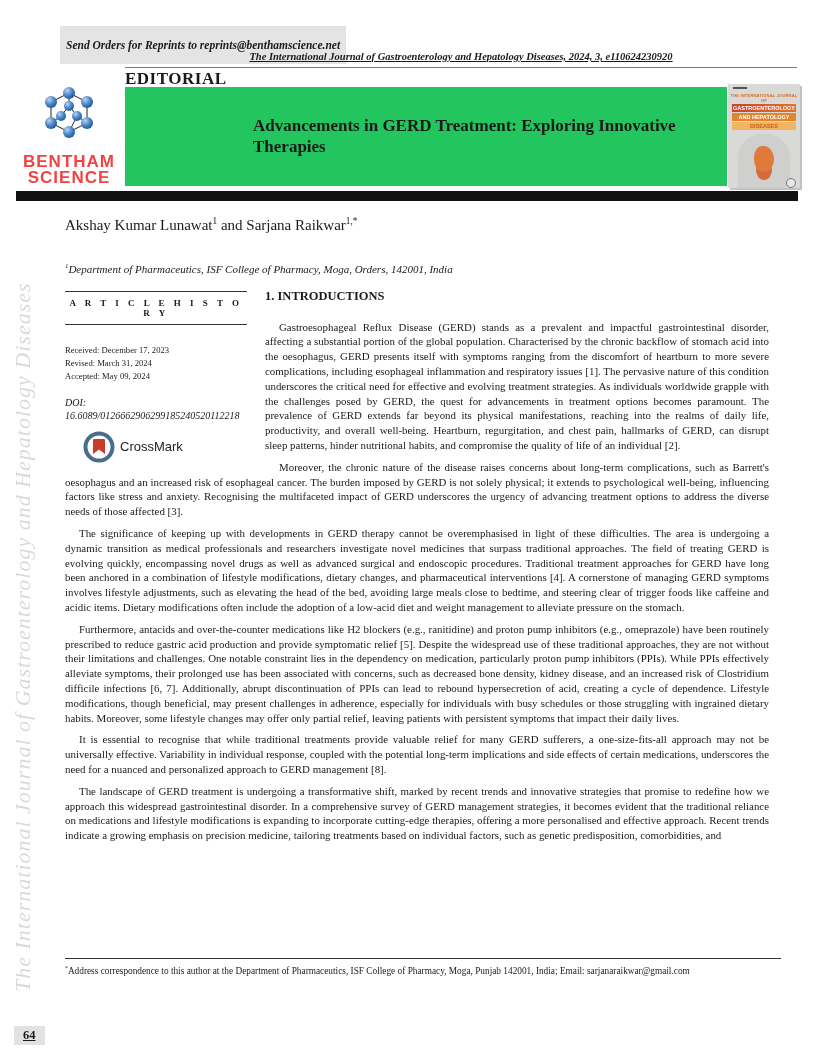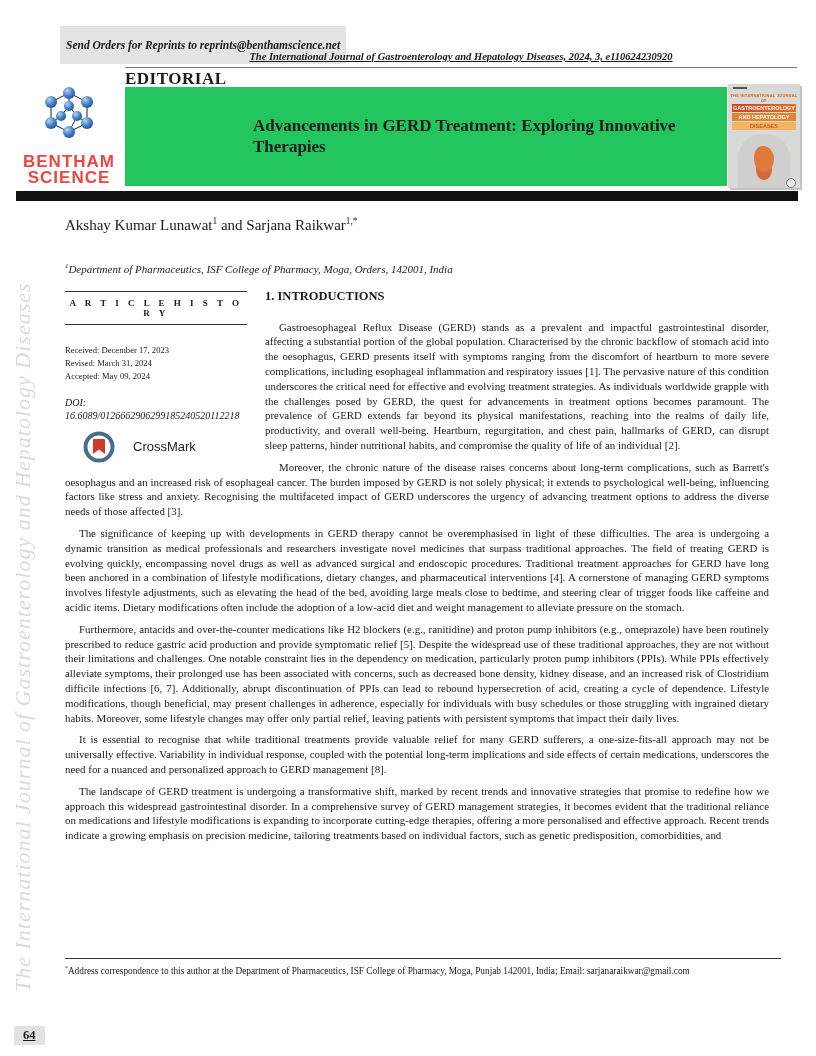--- a/index.html
+++ b/index.html
@@ -55,21 +55,21 @@
   .content{position:absolute;left:65px;top:216px;width:716px;height:740px;overflow:hidden;}
   .authors{font-size:15px;margin:0 0 4px 0;}
   sup{font-size:.62em;}
   .affiliation{font-style:italic;font-size:11px;margin:28px 0 14px 0;}
 
   .history-box{float:left;width:182px;margin:2px 18px 8px 0;}
   .history-head{border-top:1.5px solid #333;border-bottom:1.5px solid #333;text-align:center;
                 font-weight:bold;font-size:9px;letter-spacing:3.5px;padding:6px 0;}
   .history-dates{margin-top:19px;font-size:8.6px;line-height:1.55;}
   .history-doi{margin-top:12px;font-size:10px;font-style:italic;line-height:1.3;word-break:break-all;}
-  .crossmark{margin:9px 0 0 18px;display:flex;align-items:center;gap:18px;text-align:right;}
+  .crossmark{margin:9px 0 0 18px;display:flex;align-items:center;gap:5px;text-align:right;}
   .crossmark-label{font-size:13px;color:#222;font-family:"Liberation Sans",sans-serif;}
 
   .section-heading{font-weight:bold;font-size:12.5px;margin:0 0 16px 0;}
   .content p.body-par{font-size:10.9px;line-height:14.8px;text-align:justify;
                       text-indent:14px;margin:0 12px 7px 0;}
 
   
   .footnote{position:absolute;left:65px;top:958px;width:716px;border-top:1px solid #333;
             padding-top:5px;font-size:9.3px;line-height:1.45;text-align:justify;}
   .footer-line{position:absolute;left:65px;top:1004px;width:716px;text-align:center;

